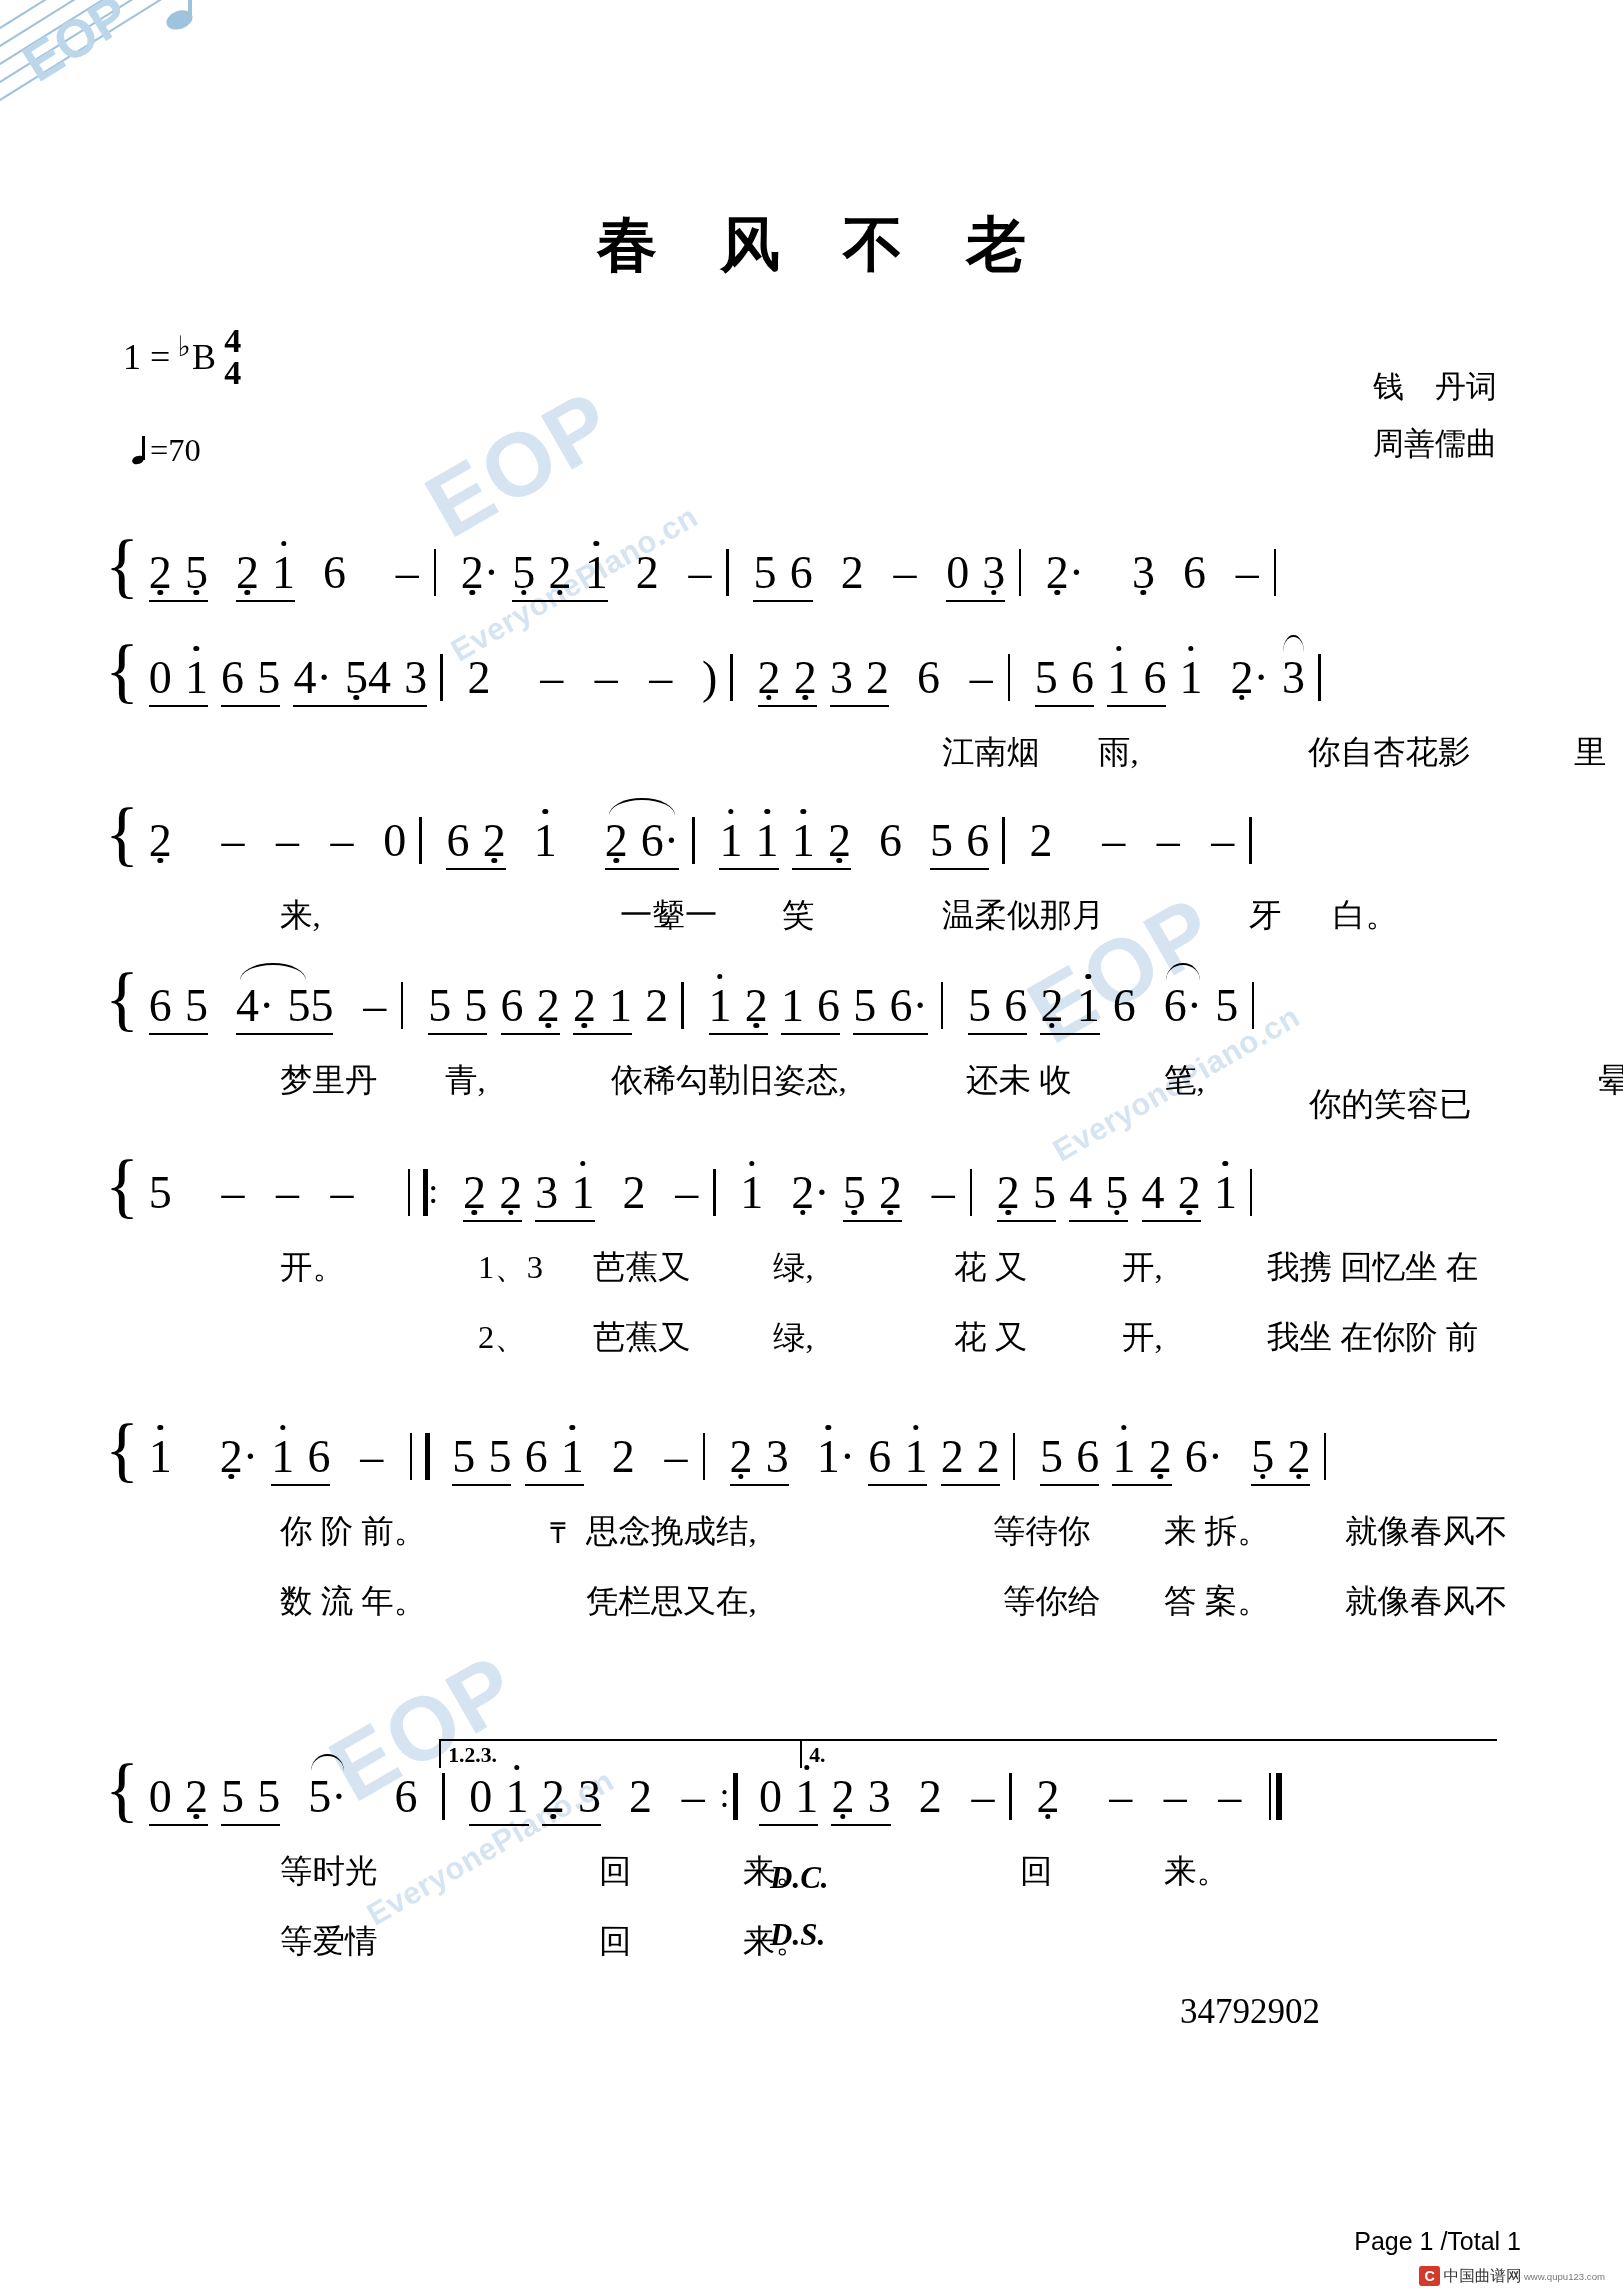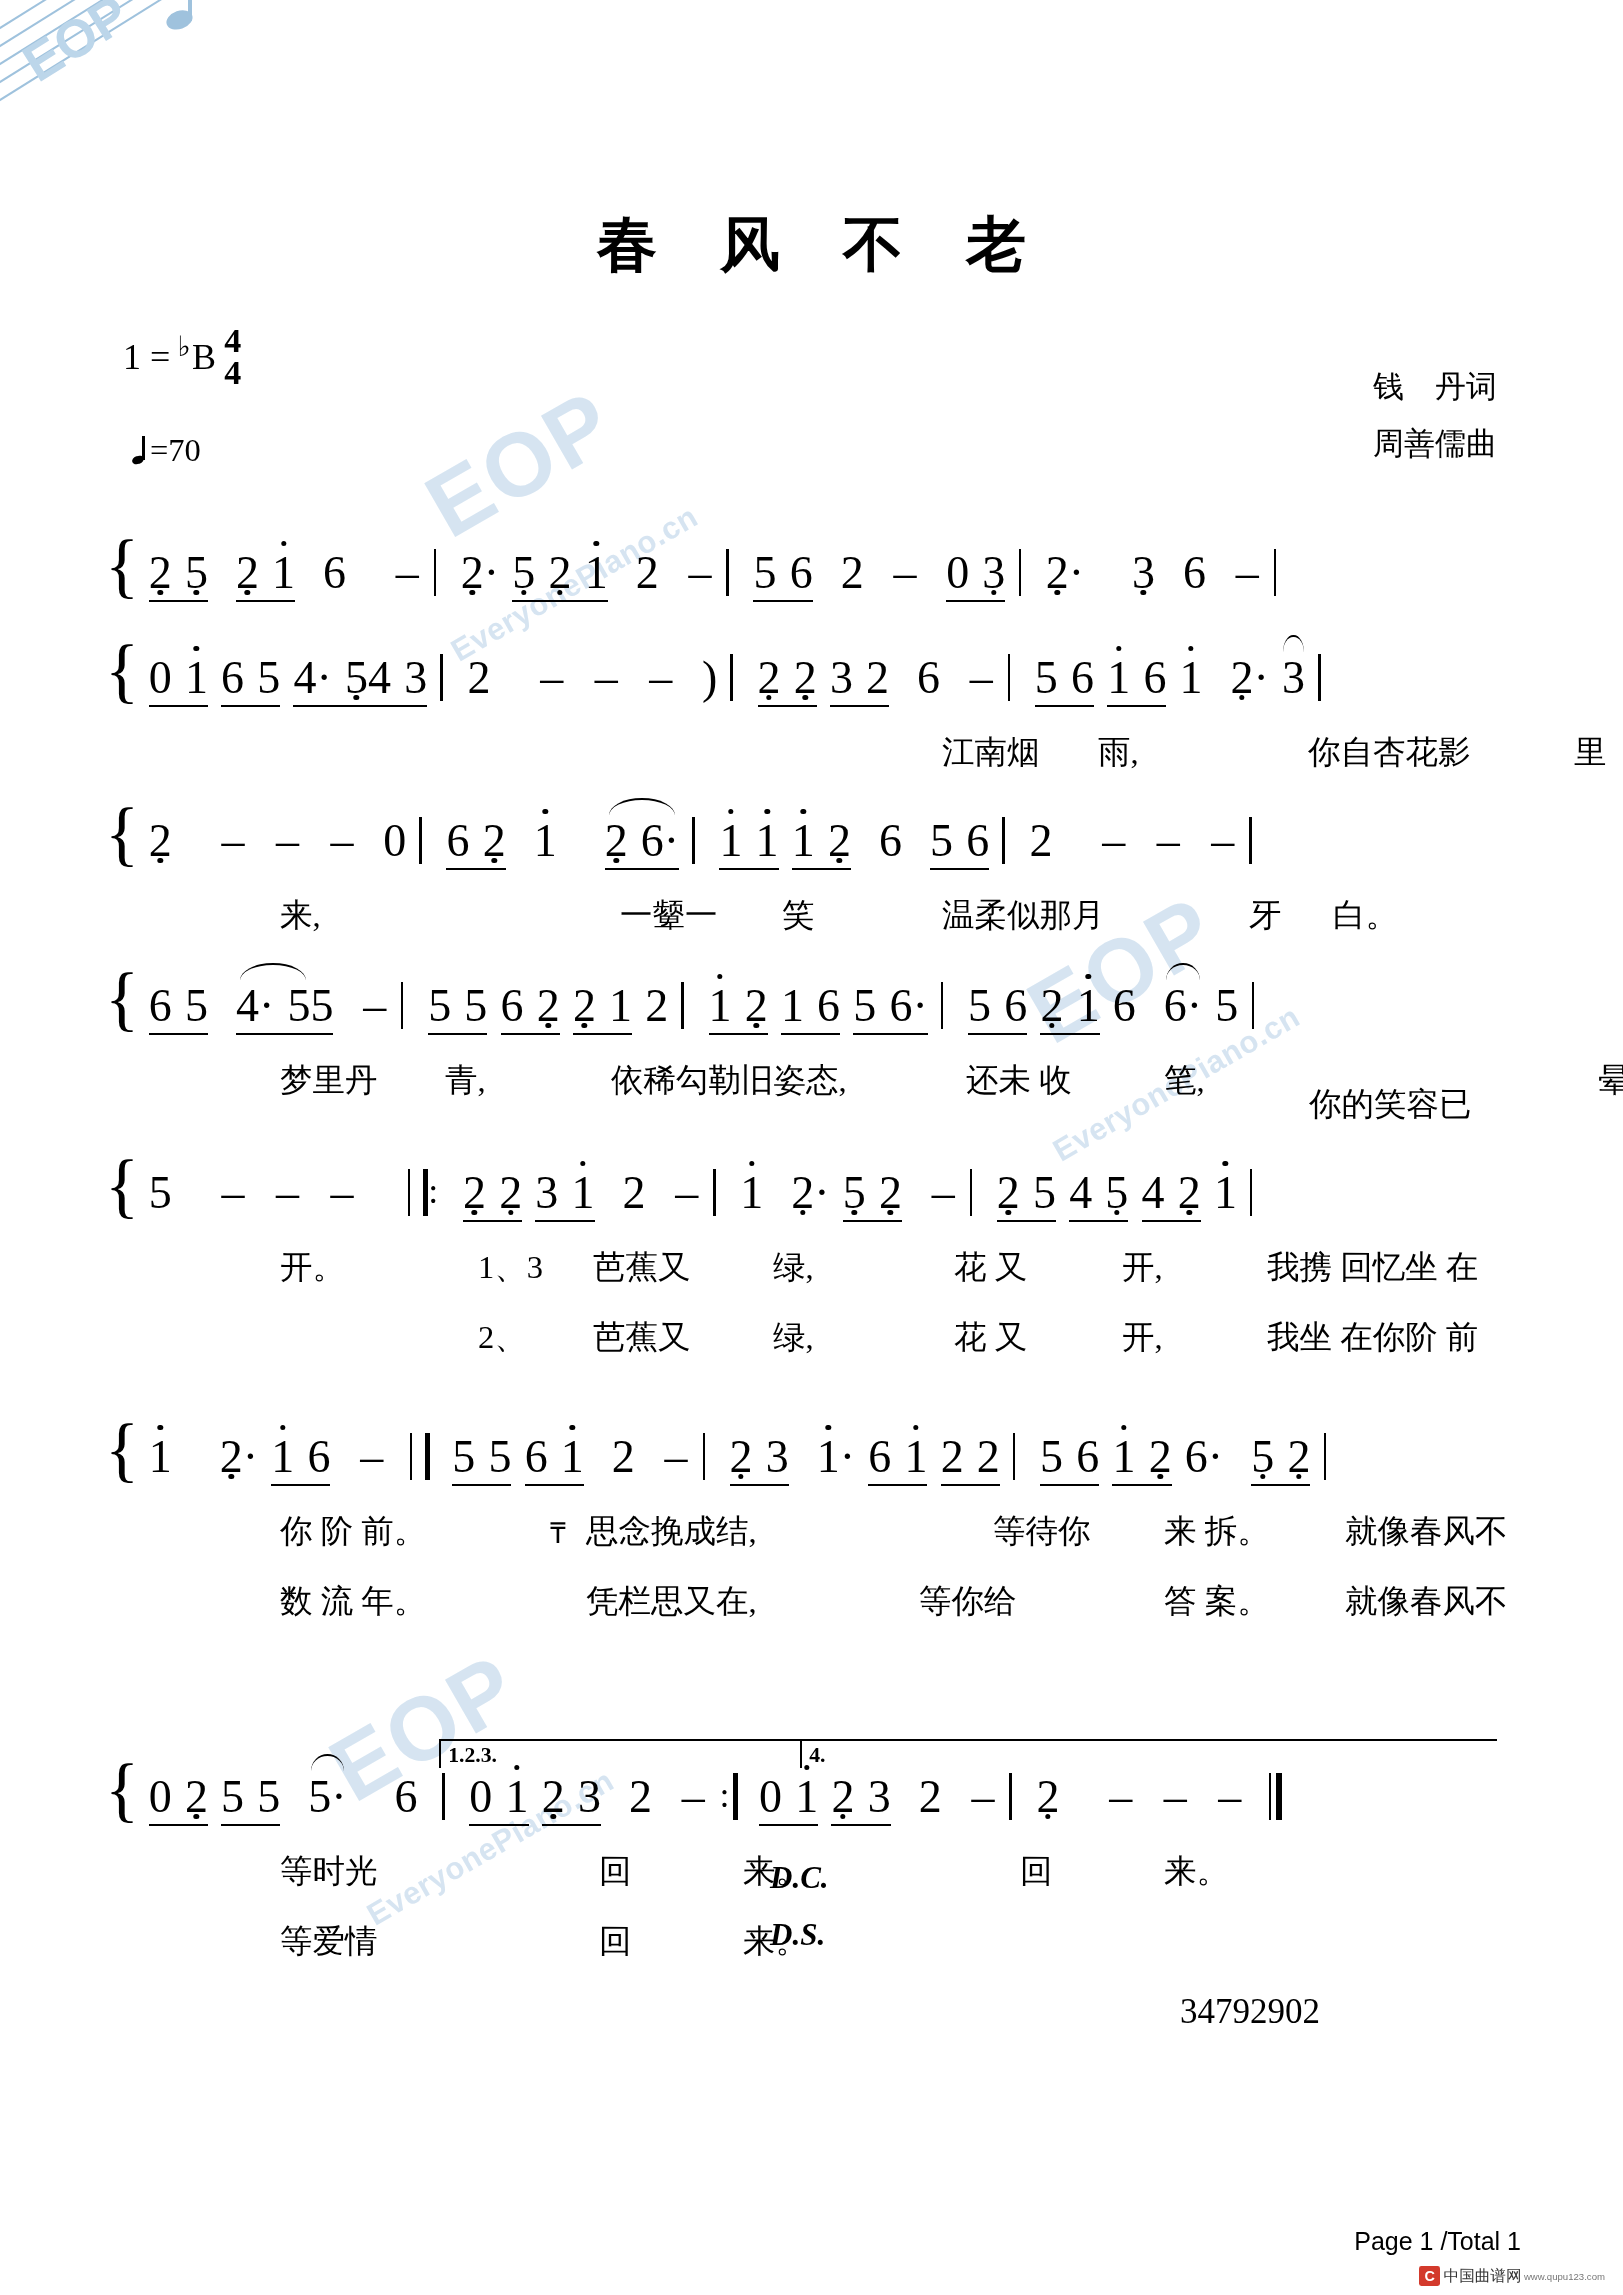--- a/index.html
+++ b/index.html
@@ -495,21 +495,21 @@
     <span class="lw segno" style="left:445px; top:2.4px;">₸</span>
     <span class="lw" style="left:481px;">思念挽成结,</span>
     <span class="lw" style="left:888px;">等待你</span>
     <span class="lw" style="left:1059px;">来 拆。</span>
     <span class="lw" style="left:1240px;">就像春风不</span>
 
   </div>
   <div class="lyrics" style="top:18px;">
     <span class="lw" style="left:175px;">数 流 年。</span>
     <span class="lw" style="left:481px;">凭栏思又在,</span>
-    <span class="lw" style="left:814px;font-family:Liberation Serif, serif;">等你给</span>
+    <span class="lw" style="left:898px;font-family:Liberation Serif, serif;">等你给</span>
     <span class="lw" style="left:1059px;">答 案。</span>
     <span class="lw" style="left:1240px;">就像春风不</span>
 
   </div>
 </div>
 
 <div class="ending" style="left:439px; top:1739px; width:361px;">
   <span class="lbl">1.2.3.</span>
 </div>
 <div class="ending" style="left:800px; top:1739px; width:695px;">

